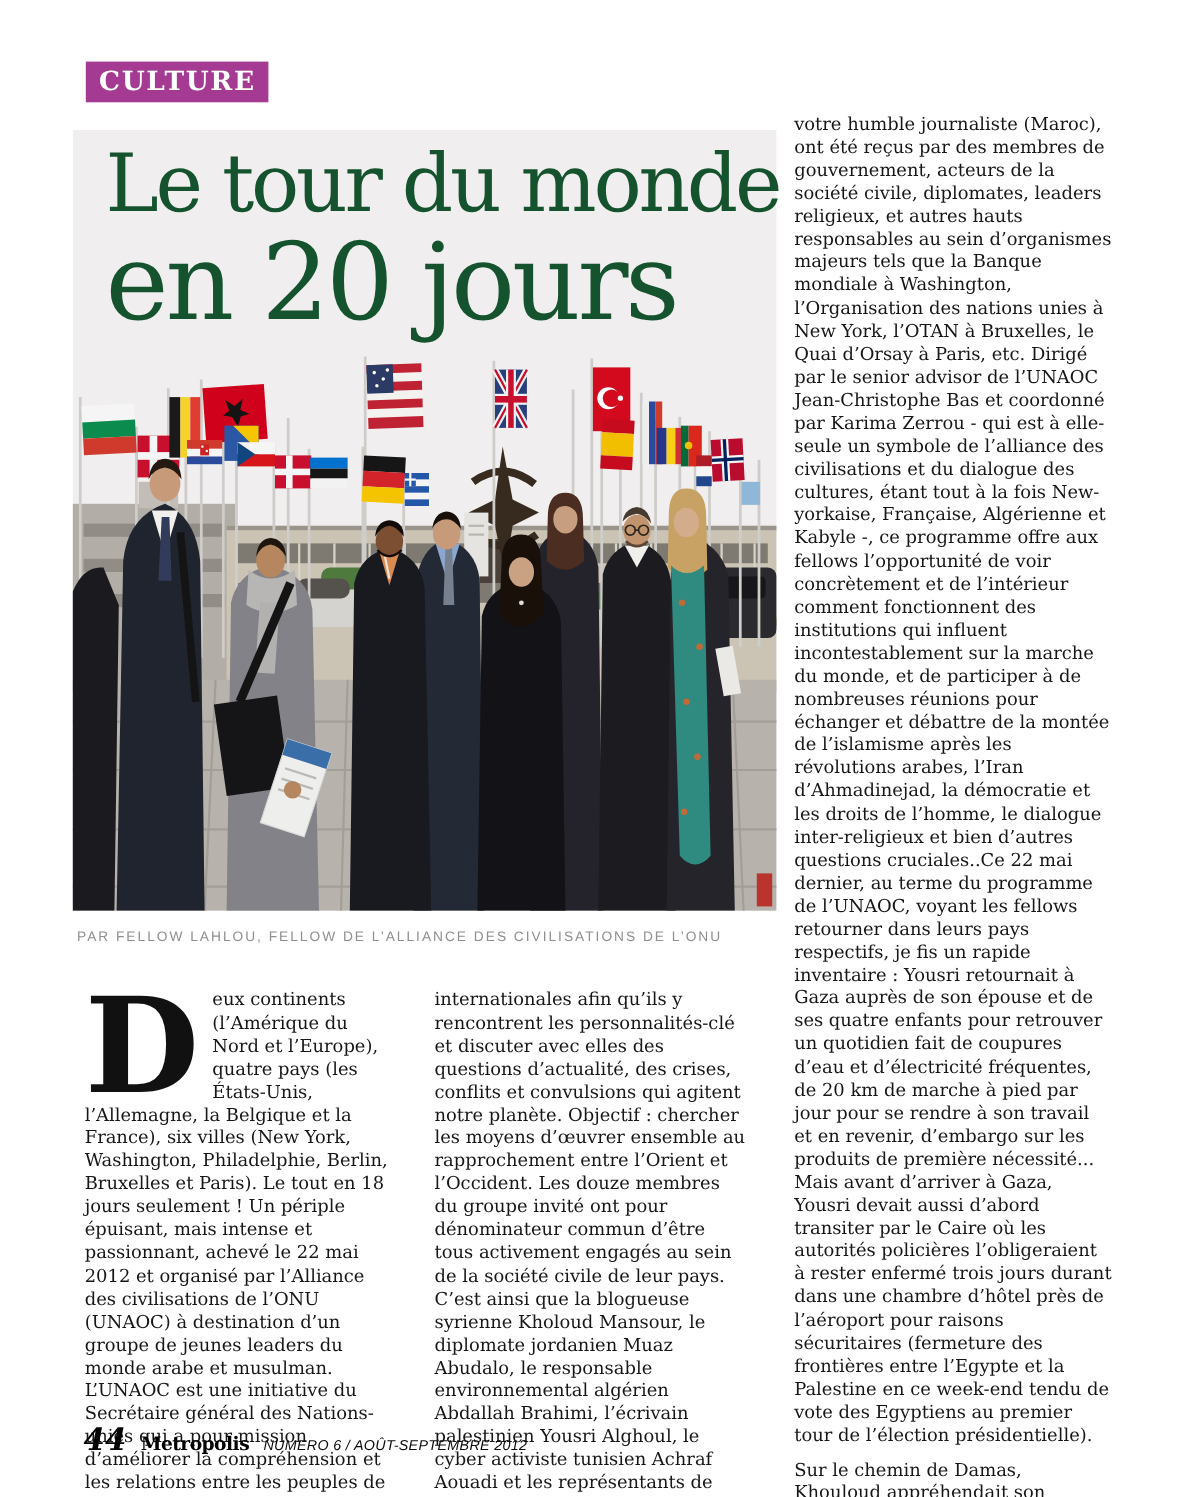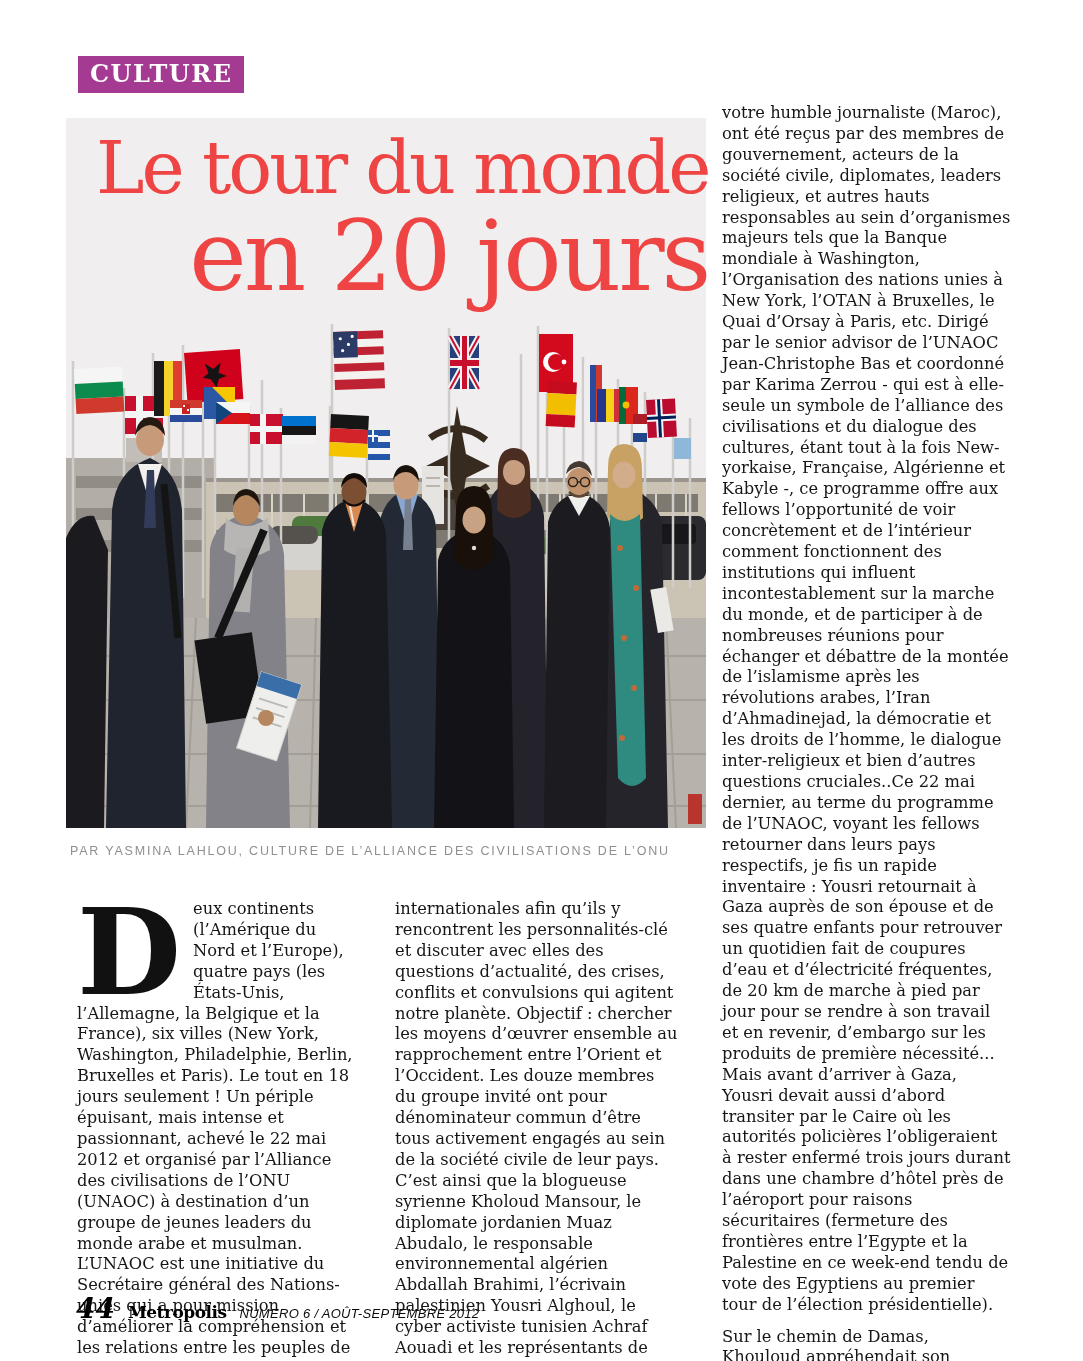--- a/index.html
+++ b/index.html
@@ -8,21 +8,21 @@
     font-family:"DejaVu Serif", serif; color:#151515; overflow:hidden;
   }
   .culture-tag {
     position:absolute; left:78px; top:56px;
     background:#a53a92; color:#ffffff;
     font-family:"DejaVu Serif", serif; font-weight:700;
     font-size:24px; letter-spacing:1.5px; padding:3px 12px 5px 12px;
   }
   .hero { position:absolute; left:66px; top:118px; width:640px; height:710px; }
   .hero svg { position:absolute; left:0; top:0; display:block; }
-  .title-overlay { position:absolute; left:30px; top:12px; color:#ef4444;text-align:right; }
+  .title-overlay { position:absolute; left:30px; top:12px; color:#14532d; }
   .title-line1 {
     display:block; font-size:73px; line-height:76px; letter-spacing:-3px;
     font-weight:400; white-space:nowrap;
   }
   .title-line2 {
     display:block; font-size:97px; line-height:98px; letter-spacing:-3px;
     font-weight:400; margin-top:2px; white-space:nowrap;
   }
   .byline {
     position:absolute; left:70px; top:844px;
@@ -362,21 +362,21 @@
         </g>
         <rect x="622" y="676" width="14" height="30" fill="#b9342c"></rect>
       </g>
     </svg>
     <div class="title-overlay">
       <span class="title-line1">Le tour du monde</span>
       <span class="title-line2">en 20 jours</span>
     </div>
   </div>
 
-  <div class="byline">PAR YASMINA LAHLOU, CULTURE DE L’ALLIANCE DES CIVILISATIONS DE L’ONU</div>
+  <div class="byline">PAR FELLOW LAHLOU, FELLOW DE L’ALLIANCE DES CIVILISATIONS DE L’ONU</div>
 
   <div class="col col1">
     <p>
       <span class="dropcap">D</span><span>eux continents (l’Amérique du Nord et l’Europe), quatre pays (les États-Unis, l’Allemagne, la Belgique et la France), six villes (New York, Washington, Philadelphie, Berlin, Bruxelles et Paris). Le tout en 18 jours seulement ! Un périple épuisant, mais intense et passionnant, achevé le 22 mai 2012 et organisé par l’Alliance des civilisations de l’ONU (UNAOC) à destination d’un groupe de jeunes leaders du monde arabe et musulman. L’UNAOC est une initiative du Secrétaire général des Nations-unies qui a pour mission d’améliorer la compréhension et les relations entre les peuples de cultures et de religions différentes. Son programme phare, le fellowship, sélectionne parmi des centaines de candidatures douze fellows issus de la région Moyen-Orient / Afrique du Nord et les invite dans les plus hautes institutions</span>
     </p>
   </div>
 
   <div class="col col2">
     <p>internationales afin qu’ils y rencontrent les personnalités-clé et discuter avec elles des questions d’actualité, des crises, conflits et convulsions qui agitent notre planète. Objectif : chercher les moyens d’œuvrer ensemble au rapprochement entre l’Orient et l’Occident. Les douze membres du groupe invité ont pour dénominateur commun d’être tous activement engagés au sein de la société civile de leur pays. C’est ainsi que la blogueuse syrienne Kholoud Mansour, le diplomate jordanien Muaz Abudalo, le responsable environnemental algérien Abdallah Brahimi, l’écrivain palestinien Yousri Alghoul, le cyber activiste tunisien Achraf Aouadi et les représentants de diverses fondations ou ONG - Bashara Dougaish et Mohammad Alshami (Yémen), Roya Farmani (Iran), Saif Al-Sharji (Oman), Haythem Kamel (Egypte), ainsi que Nayla Hajjar (Liban) et</p>
   </div>

